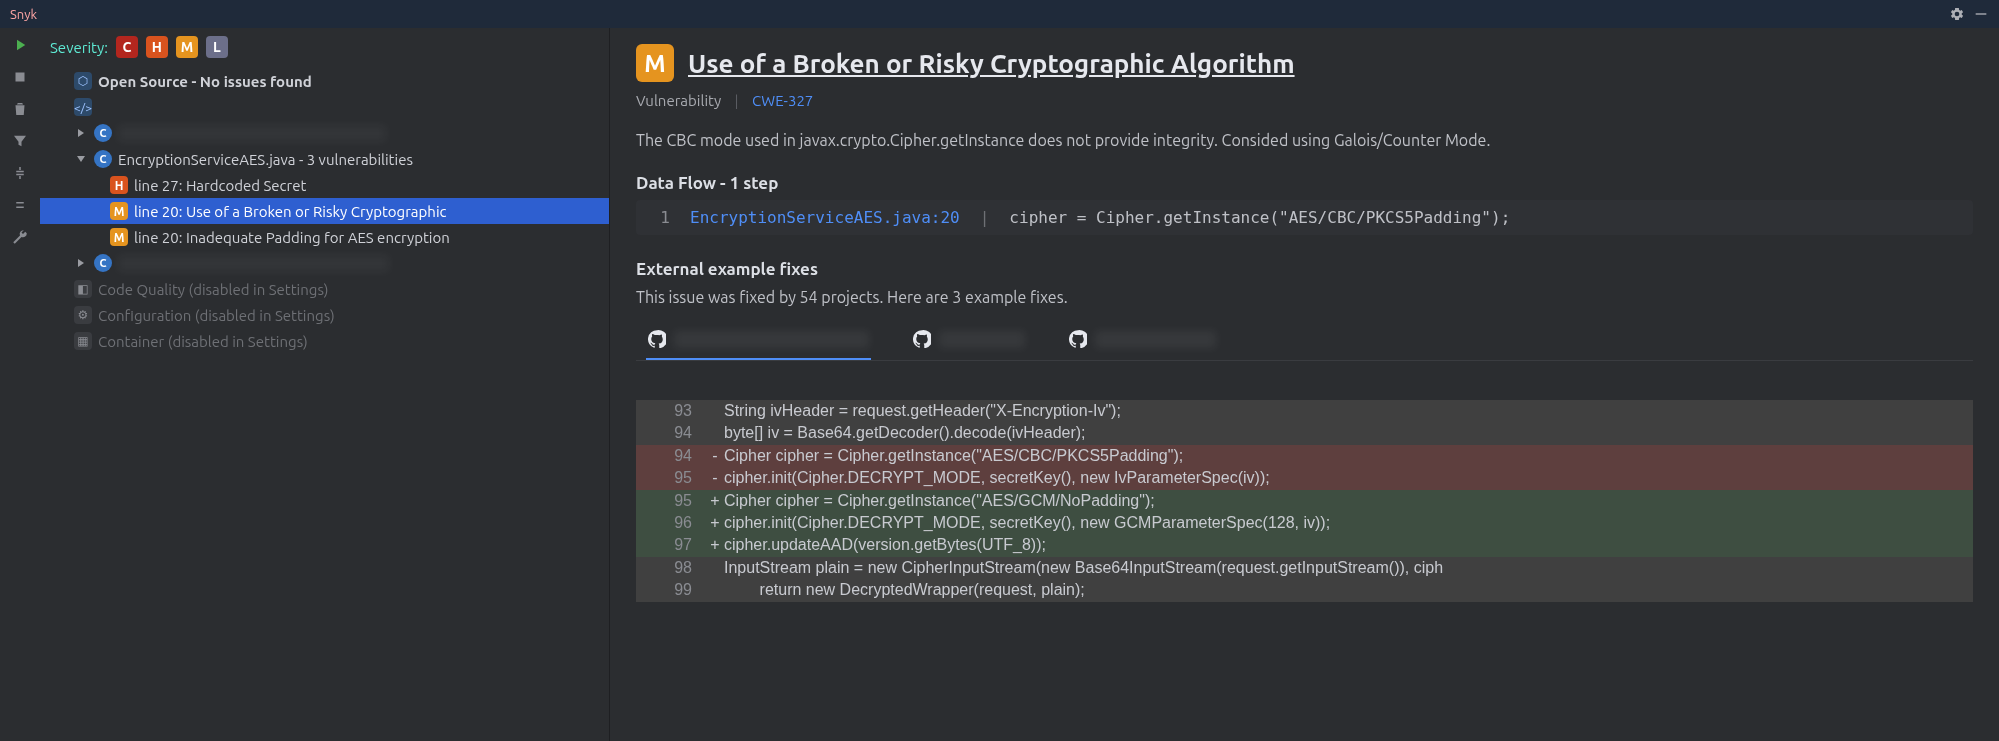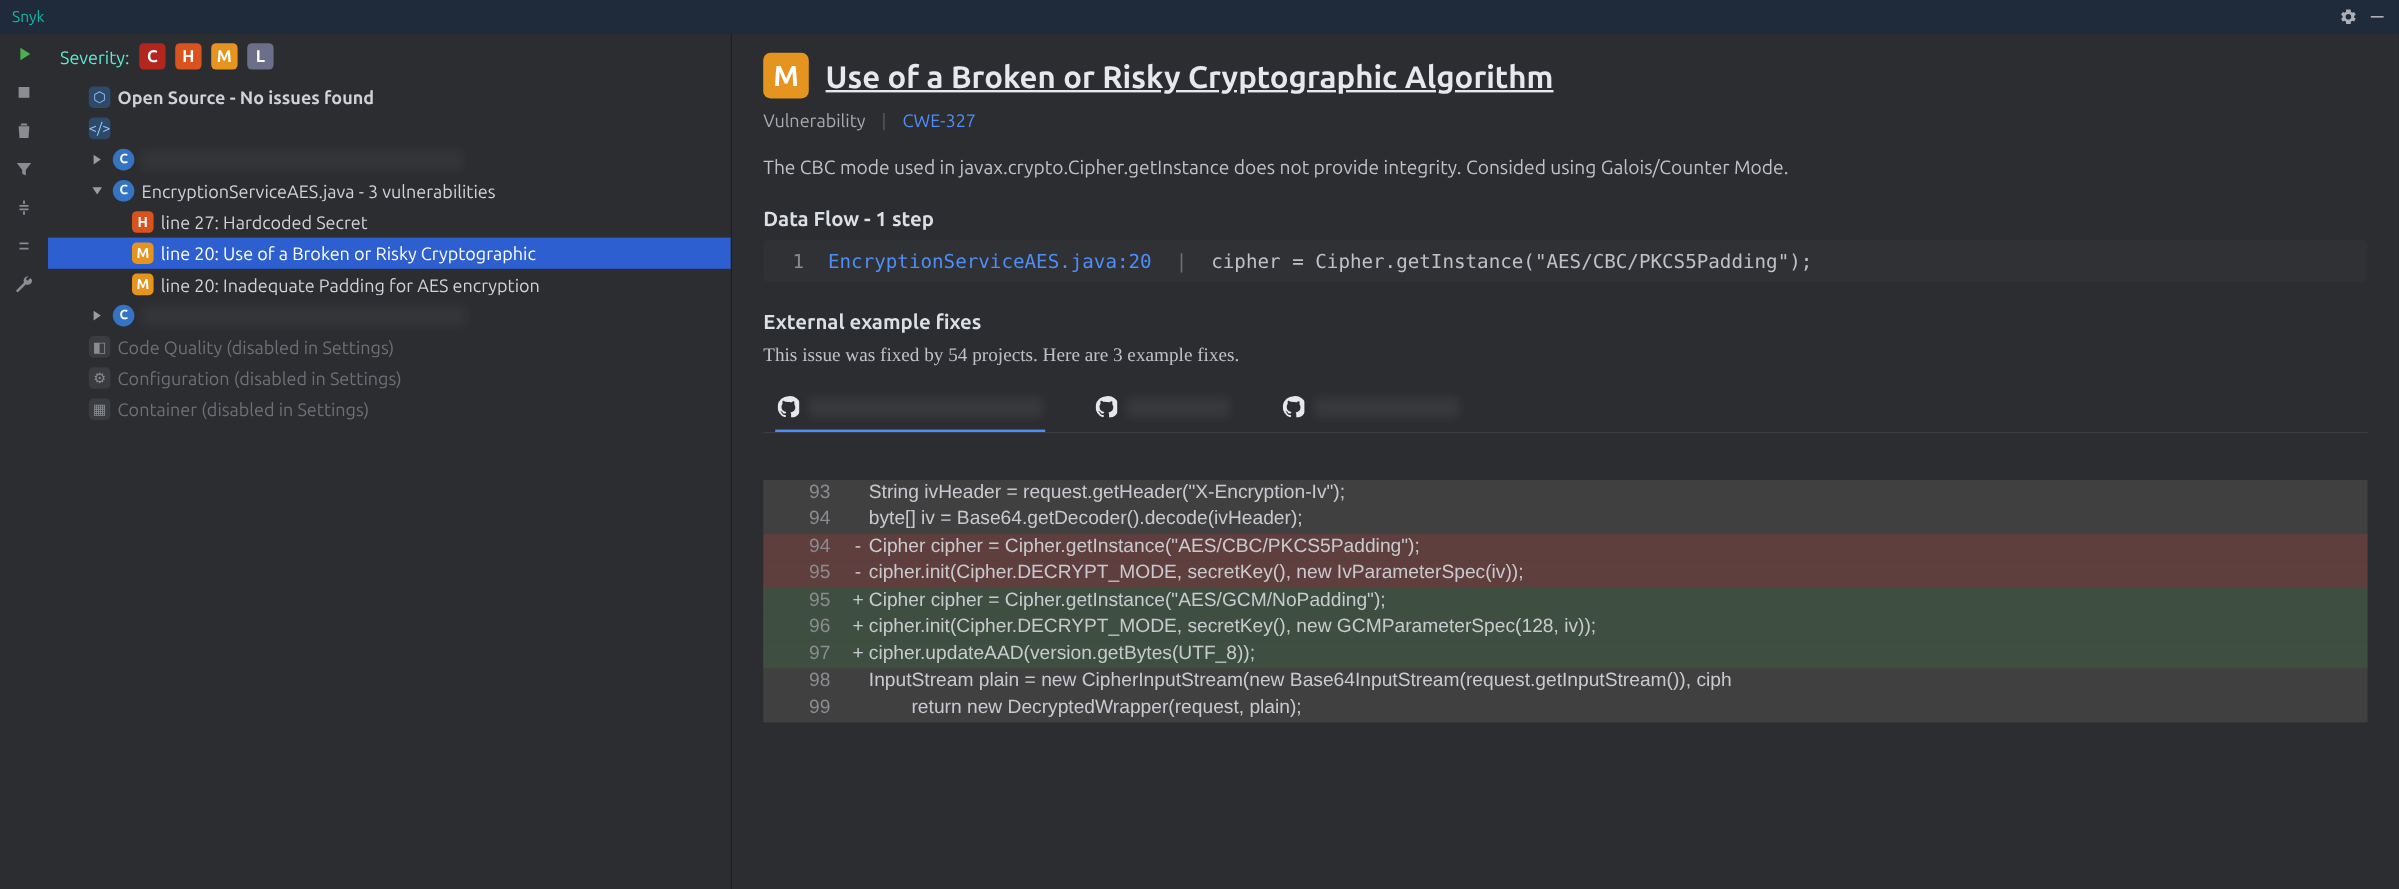--- a/index.html
+++ b/index.html
@@ -11,21 +11,21 @@
     overflow: hidden;
     width: 1999px;
     height: 741px;
   }
   .title-bar {
     height: 28px;
     background: #1f2a3a;
     display: flex;
     align-items: center;
     padding: 0 10px;
-    color: #14b8a6;
+    color: #fca5a5;
     font-size: 13px;
   }
   .title-bar .spacer { flex: 1; }
   .title-bar .icon { width: 16px; height: 16px; margin-left: 8px; fill: #aeb0b6; cursor: pointer; }
   .main {
     display: flex;
     height: calc(100% - 28px);
   }
   .gutter {
     width: 40px;
@@ -127,21 +127,21 @@
     border-radius: 4px;
     padding: 8px 14px;
     font-family: ui-monospace, SFMono-Regular, Menlo, Consolas, monospace;
     font-size: 16px;
     display:flex; gap: 20px; align-items:center;
     color:#bfc1c7;
   }
   .flow-code .lineno { color:#8a8c92; width: 20px; text-align:right;}
   .flow-code .fname { color:#4f8ef7; }
   .flow-code .bar { color:#6e7075; }
-  .subtext { margin-top: 10px; font-size: 16px; color:#bfc1c7;font-family:Liberation Serif, serif; }
+  .subtext { margin-top: 10px; font-size: 16px; color:#bfc1c7; }
   .tabs {
     margin-top: 14px;
     display:flex; gap: 40px;
     border-bottom: 1px solid #3a3c40;
     padding: 4px 10px 0 10px;
   }
   .tab {
     display:flex; align-items:center; gap:8px;
     padding: 6px 2px 10px 2px;
     color:#bfc1c7; font-size:15px;

